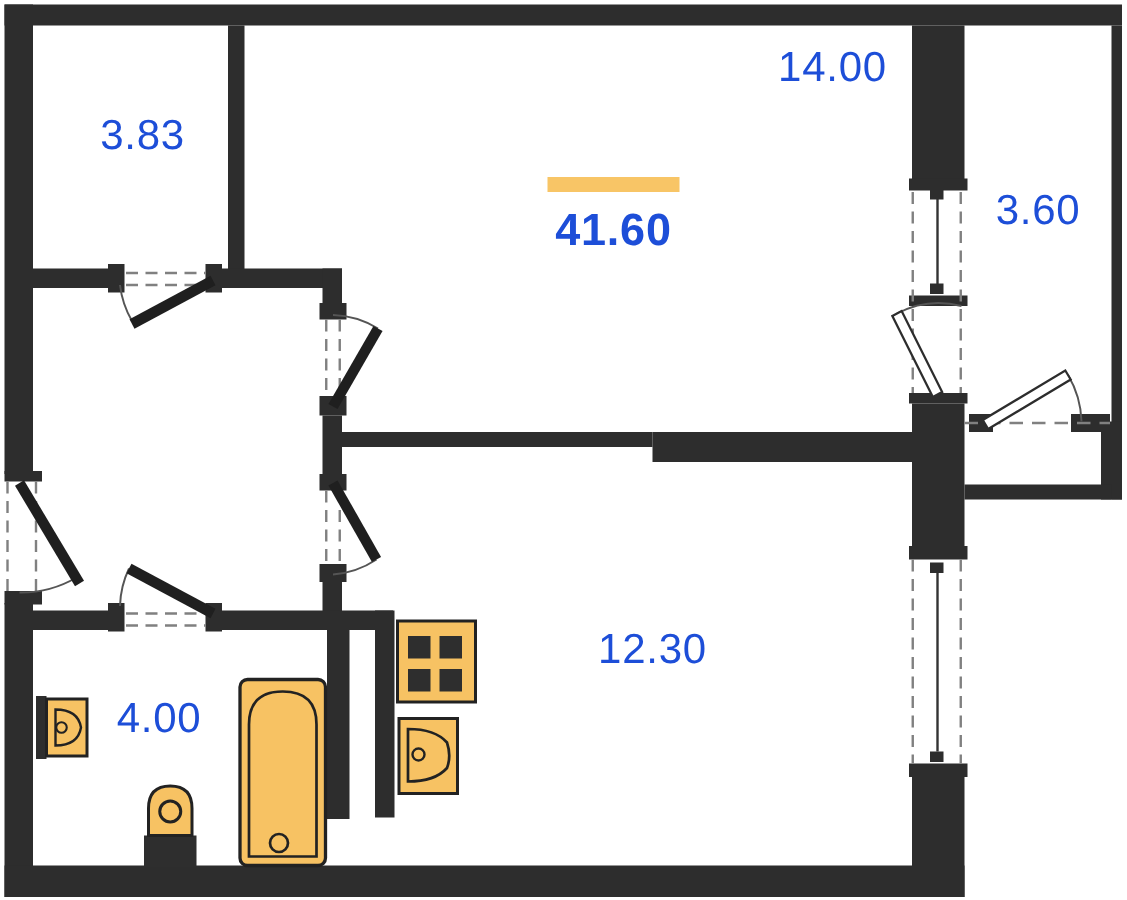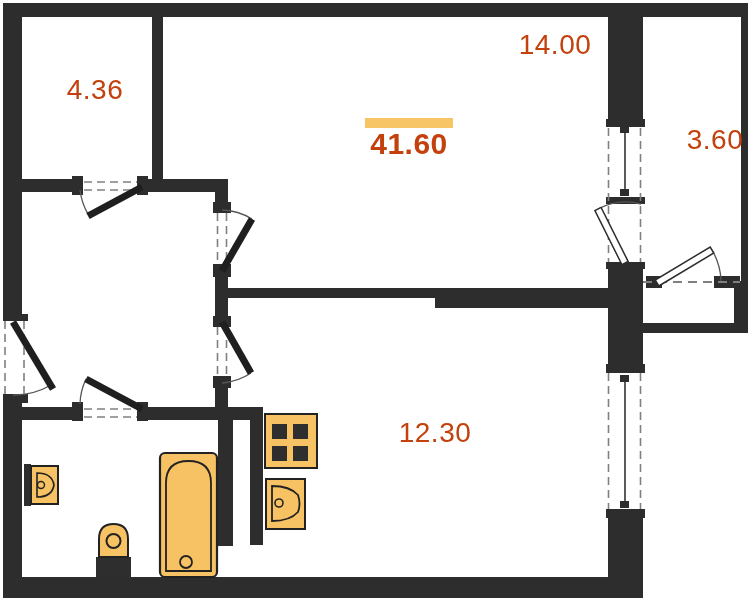--- a/index.html
+++ b/index.html
@@ -1,21 +1,21 @@
 <!DOCTYPE html>
 <html><head>
 <meta charset="utf-8">
 <style>
   html,body{margin:0;padding:0;background:#fff;}
   .plan{position:relative;width:751px;height:600px;background:#ffffff;overflow:hidden;
         font-family:"Liberation Sans",sans-serif;}
   .w{position:absolute;background:#2d2d2d;}
-  .lbl{position:absolute;transform:translate(-50%,-50%);font-size:28px;color:#c2410c;
+  .lbl{position:absolute;transform:translate(-50%,-50%);font-size:28px;color:#1d4ed8;
        white-space:nowrap;letter-spacing:0.5px;}
-  .lbl.total{font-weight:bold;font-size:30px;}
+  .lbl.total{font-weight:bold;font-size:30px;margin-top:10px;}
   .bar{position:absolute;background:#f8c566;}
   svg.overlay{position:absolute;left:0;top:0;pointer-events:none;}
 </style>
 </head>
 <body>
 
 <div class="plan">
 
   <div class="w" style="left:3px;top:3px;width:745px;height:14px;"></div>
   <div class="w" style="left:3px;top:3px;width:19px;height:313px;"></div>
@@ -154,21 +154,22 @@
       <circle cx="113.5" cy="541" r="7" fill="#f7c263" stroke="#222" stroke-width="2"></circle>
     </g>
 
     <g>
       <rect x="160" y="453" width="57" height="124" rx="5" fill="#f7c263" stroke="#222" stroke-width="2.2"></rect>
       <path d="M 166 571 L 166 483 Q 166 461 188.5 461 Q 211 461 211 483 L 211 571 Z" fill="none" stroke="#222" stroke-width="1.8"></path>
       <circle cx="186" cy="562" r="6" fill="none" stroke="#222" stroke-width="1.8"></circle>
     </g>
   </svg>
 
-  <div class="lbl" style="left:95px;top:90px;">4.36</div>
+  <div class="lbl" style="left:95px;top:90px;">3.83</div>
   <div class="lbl" style="left:555px;top:45px;">14.00</div>
-  <div class="lbl" style="left:692px;top:140px;margin-left:23px;">3.60</div>
+  <div class="lbl" style="left:692px;top:140px;">3.60</div>
   <div class="lbl" style="left:435px;top:433px;text-align:center;">12.30</div>
+  <div class="lbl" style="left:106px;top:479px;">4.00</div>
 
   <div class="bar" style="left:365px;top:118px;width:88px;height:10px;"></div>
   <div class="lbl total" style="left:409px;top:144px;">41.60</div>
 
 </div>
 
 </body></html>

